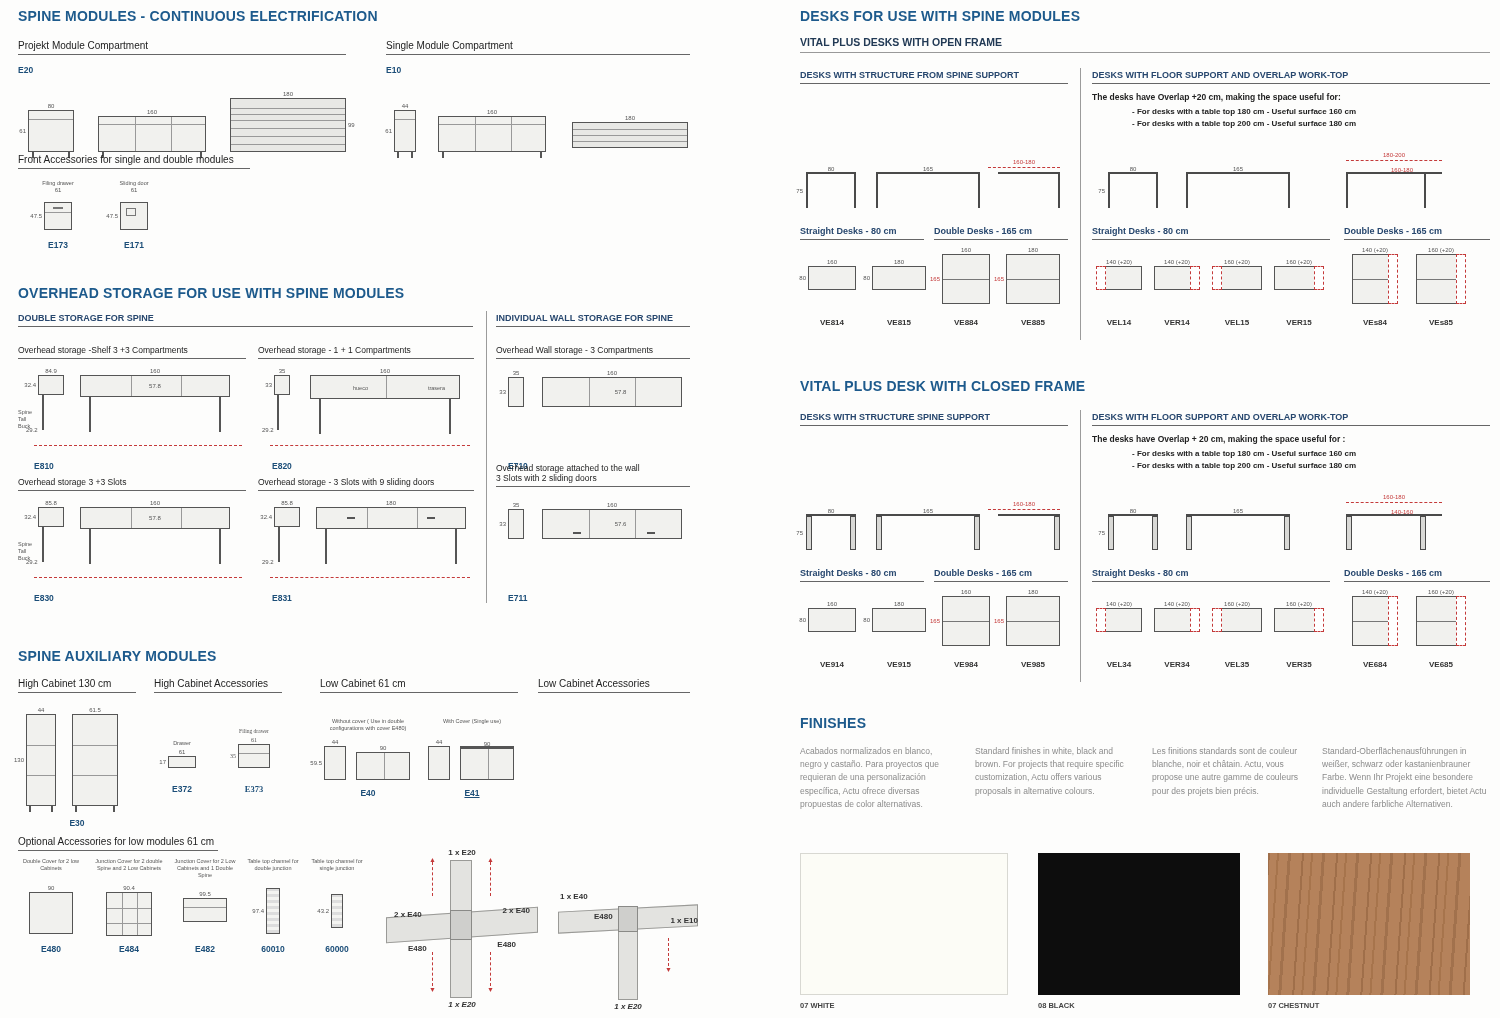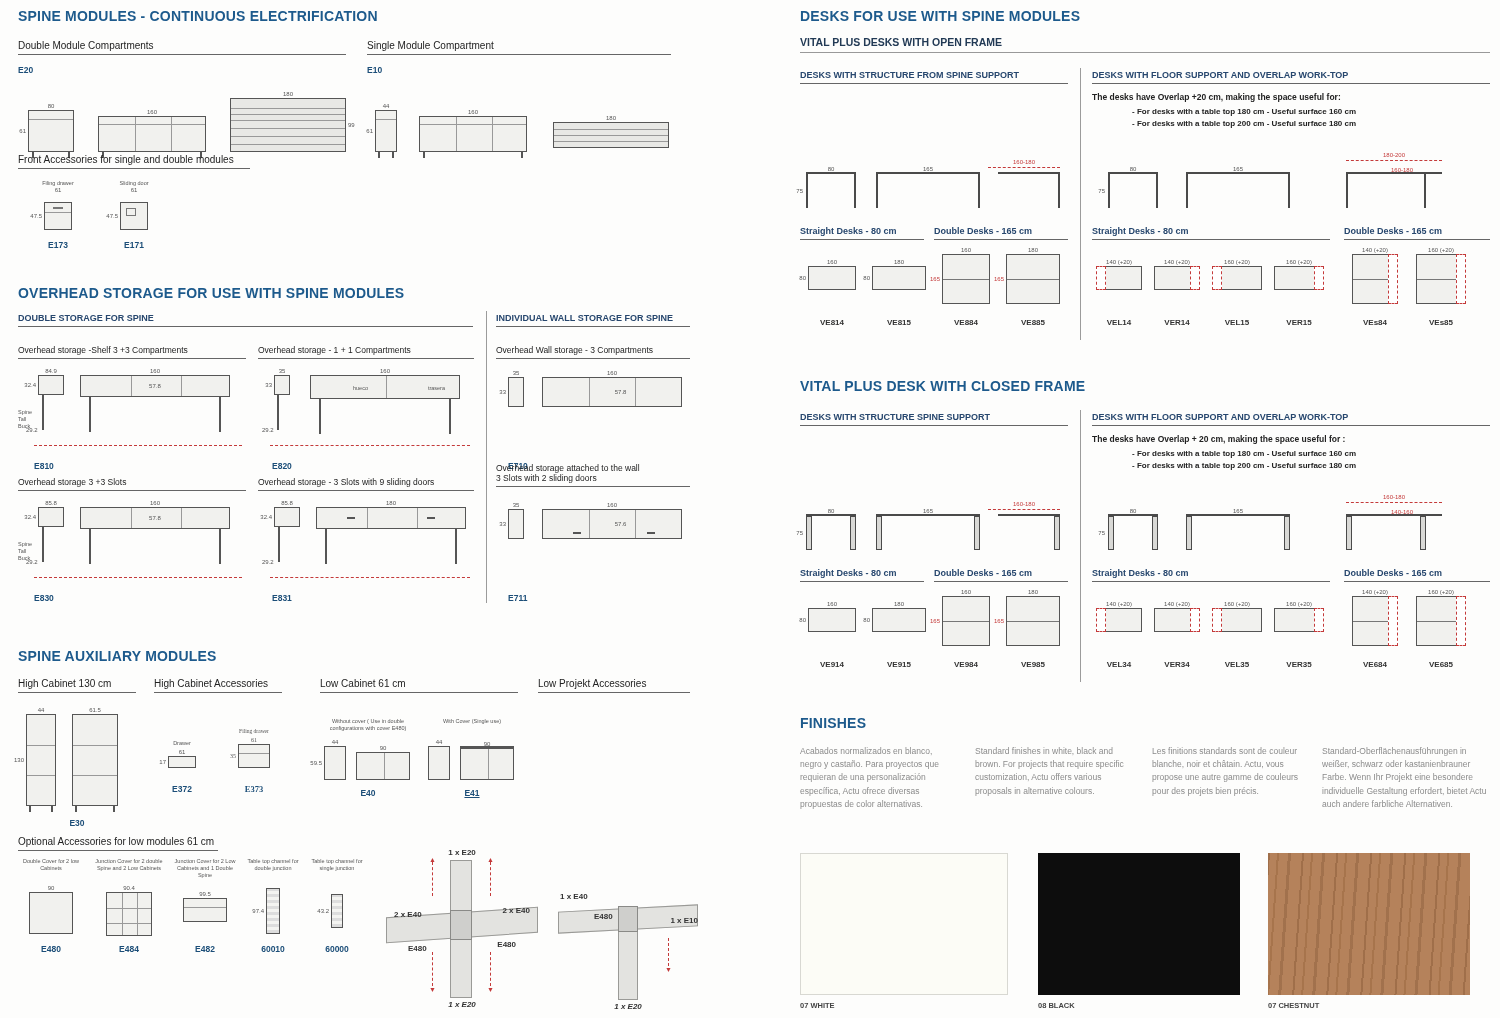--- a/index.html
+++ b/index.html
@@ -52,21 +52,21 @@
 </style>
 </head>
 <body>
 
 <div class="sheet">
 
   <section class="abs" style="left:18px; top:8px; width:672px; height:265px;">
     <div class="h1">SPINE MODULES - CONTINUOUS ELECTRIFICATION</div>
 
     <div class="abs" style="left:0; top:32px; width:328px;">
-      <div class="sub u">Double Module Compartments</div>
+      <div class="sub u">Projekt Module Compartment</div>
       <div class="ecode" style="margin-top:10px;">E20</div>
       <div class="abs" style="left:0; top:48px; width:328px; height:80px;">
         <div class="box" style="left:10px; top:22px; width:46px; height:42px;">
           <span class="dim dimT">80</span>
           <span class="dim dimL">61</span>
           <span class="hd" style="top:8px;"></span>
           <span class="leg" style="left:3px;"></span>
             <span class="leg" style="right:3px;"></span>
         </div>
         <div class="box" style="left:80px; top:28px; width:108px; height:36px;">
@@ -83,21 +83,21 @@
           <span class="hd" style="top:9px;"></span>
             <span class="hd" style="top:15px;"></span>
           <span class="hd" style="top:21px;"></span>
             <span class="hd" style="top:29px;"></span>
           <span class="hd" style="top:37px;"></span>
             <span class="hd" style="top:45px;"></span>
         </div>
       </div>
     </div>
 
-    <div class="abs" style="left:349px; top:32px; width:304px;">
+    <div class="abs" style="left:368px; top:32px; width:304px;">
       <div class="sub u">Single Module Compartment</div>
       <div class="ecode" style="margin-top:10px;">E10</div>
       <div class="abs" style="left:0; top:48px; width:304px; height:80px;">
         <div class="box" style="left:8px; top:22px; width:22px; height:42px;">
           <span class="dim dimT">44</span>
           <span class="dim dimL">61</span>
           <span class="hd" style="top:8px;"></span>
           <span class="leg" style="left:2px;"></span>
             <span class="leg" style="right:2px;"></span>
         </div>
@@ -278,21 +278,21 @@
       <div class="ecode abs" style="left:12px; top:130px;">E711</div>
     </div>
   </section>
 
   <section class="abs" style="left:18px; top:648px; width:672px; height:365px;">
     <div class="h1">SPINE AUXILIARY MODULES</div>
 
     <div class="sub u abs" style="left:0; top:30px; width:118px;">High Cabinet 130 cm</div>
     <div class="sub u abs" style="left:136px; top:30px; width:128px;">High Cabinet Accessories</div>
     <div class="sub u abs" style="left:302px; top:30px; width:198px;">Low Cabinet 61 cm</div>
-    <div class="sub u abs" style="left:520px; top:30px; width:152px;">Low Projekt Accessories</div>
+    <div class="sub u abs" style="left:520px; top:30px; width:152px;">Low Cabinet Accessories</div>
 
     <div class="abs" style="left:0; top:52px; width:118px; height:130px;">
       <div class="box" style="left:8px; top:14px; width:30px; height:92px;">
         <span class="dim dimT">44</span>
         <span class="dim dimL">130</span>
         <span class="hd" style="top:30px;"></span>
           <span class="hd" style="top:60px;"></span>
         <span class="leg" style="left:2px;"></span>
           <span class="leg" style="right:2px;"></span>
       </div>

